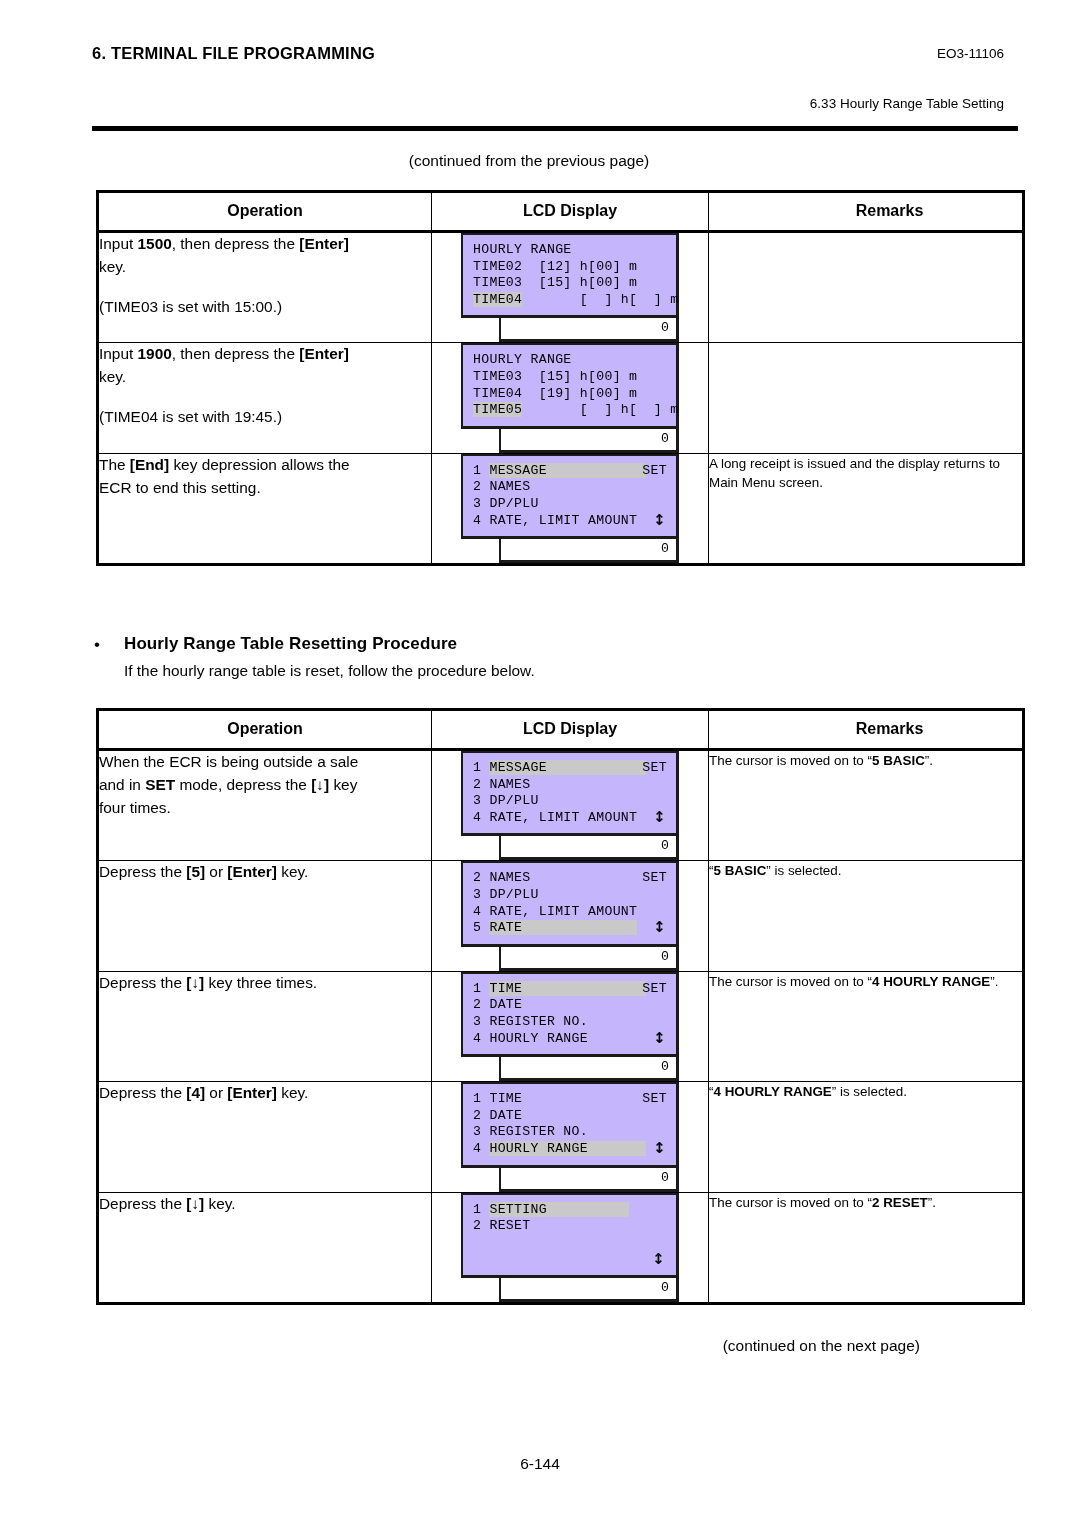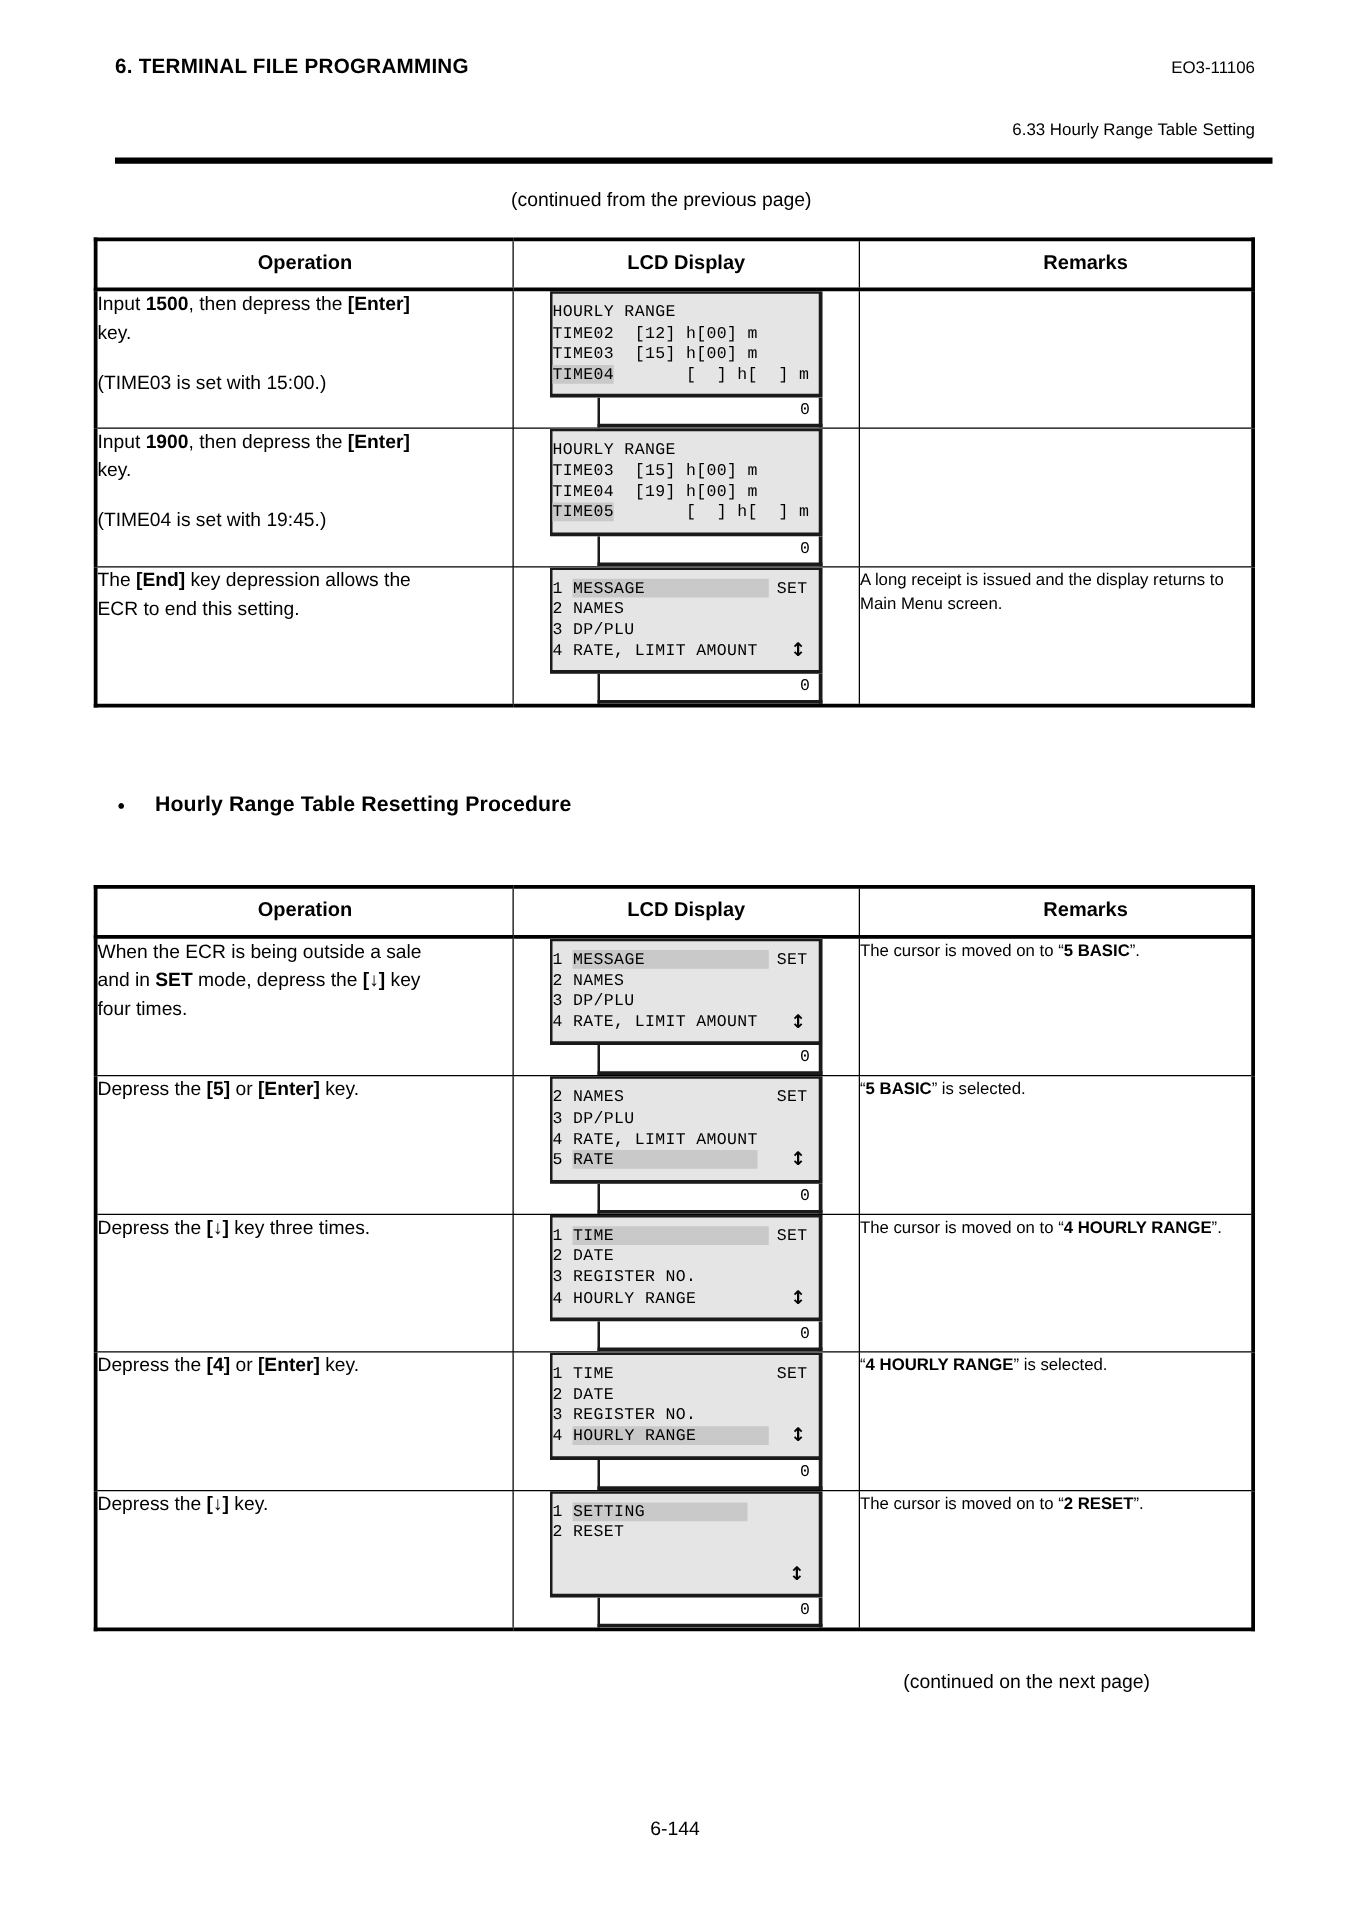--- a/index.html
+++ b/index.html
@@ -75,21 +75,21 @@
     left: 0;
     top: 1455px;
     width: 1080px;
     text-align: center;
     font-size: 15.5px;
   }
 
   
   .proc-table {
     position: absolute;
-    left: 75px;
+    left: 96px;
     width: 926px;
     border-collapse: collapse;
     table-layout: fixed;
     background: #fff;
   }
   #table-1 { top: 190px; }
   #table-2 { top: 708px; }
 
   .proc-table col.c-op  { width: 334px; }
   .proc-table col.c-lcd { width: 277px; }
@@ -147,22 +147,22 @@
     position: relative;
     width: 218px;
     margin: 0 auto;
   }
   .lcd-screen {
     position: relative;
     box-sizing: border-box;
     border: 2.2px solid #1a1a1a;
     border-right-width: 3.6px;
     border-bottom-width: 3.6px;
-    background: #e5e5e5;
-    padding: 7px 9px 7px 0;
+    background: #c4b5fd;
+    padding: 7px 9px 7px 10px;
     font-family: "Liberation Mono", "DejaVu Sans Mono", monospace;
     font-size: 13.2px;
     line-height: 16.6px;
     letter-spacing: 0.3px;
     min-height: 78px;
   }
   .lcd-line {
     position: relative;
     white-space: pre;
     height: 16.6px;
@@ -332,20 +332,21 @@
       </td>
     </tr>
   </tbody>
 </table>
 
 <div class="bullet-section">
   <div class="bullet-row">
     <span class="bullet-dot">•</span>
     <span class="bullet-title">Hourly Range Table Resetting Procedure</span>
   </div>
+  <div class="bullet-sub">If the hourly range table is reset, follow the procedure below.</div>
 </div>
 
 <table class="proc-table" id="table-2">
   <colgroup>
       <col class="c-op">
       <col class="c-lcd">
       <col class="c-rem">
     </colgroup>
   <thead>
     <tr>

